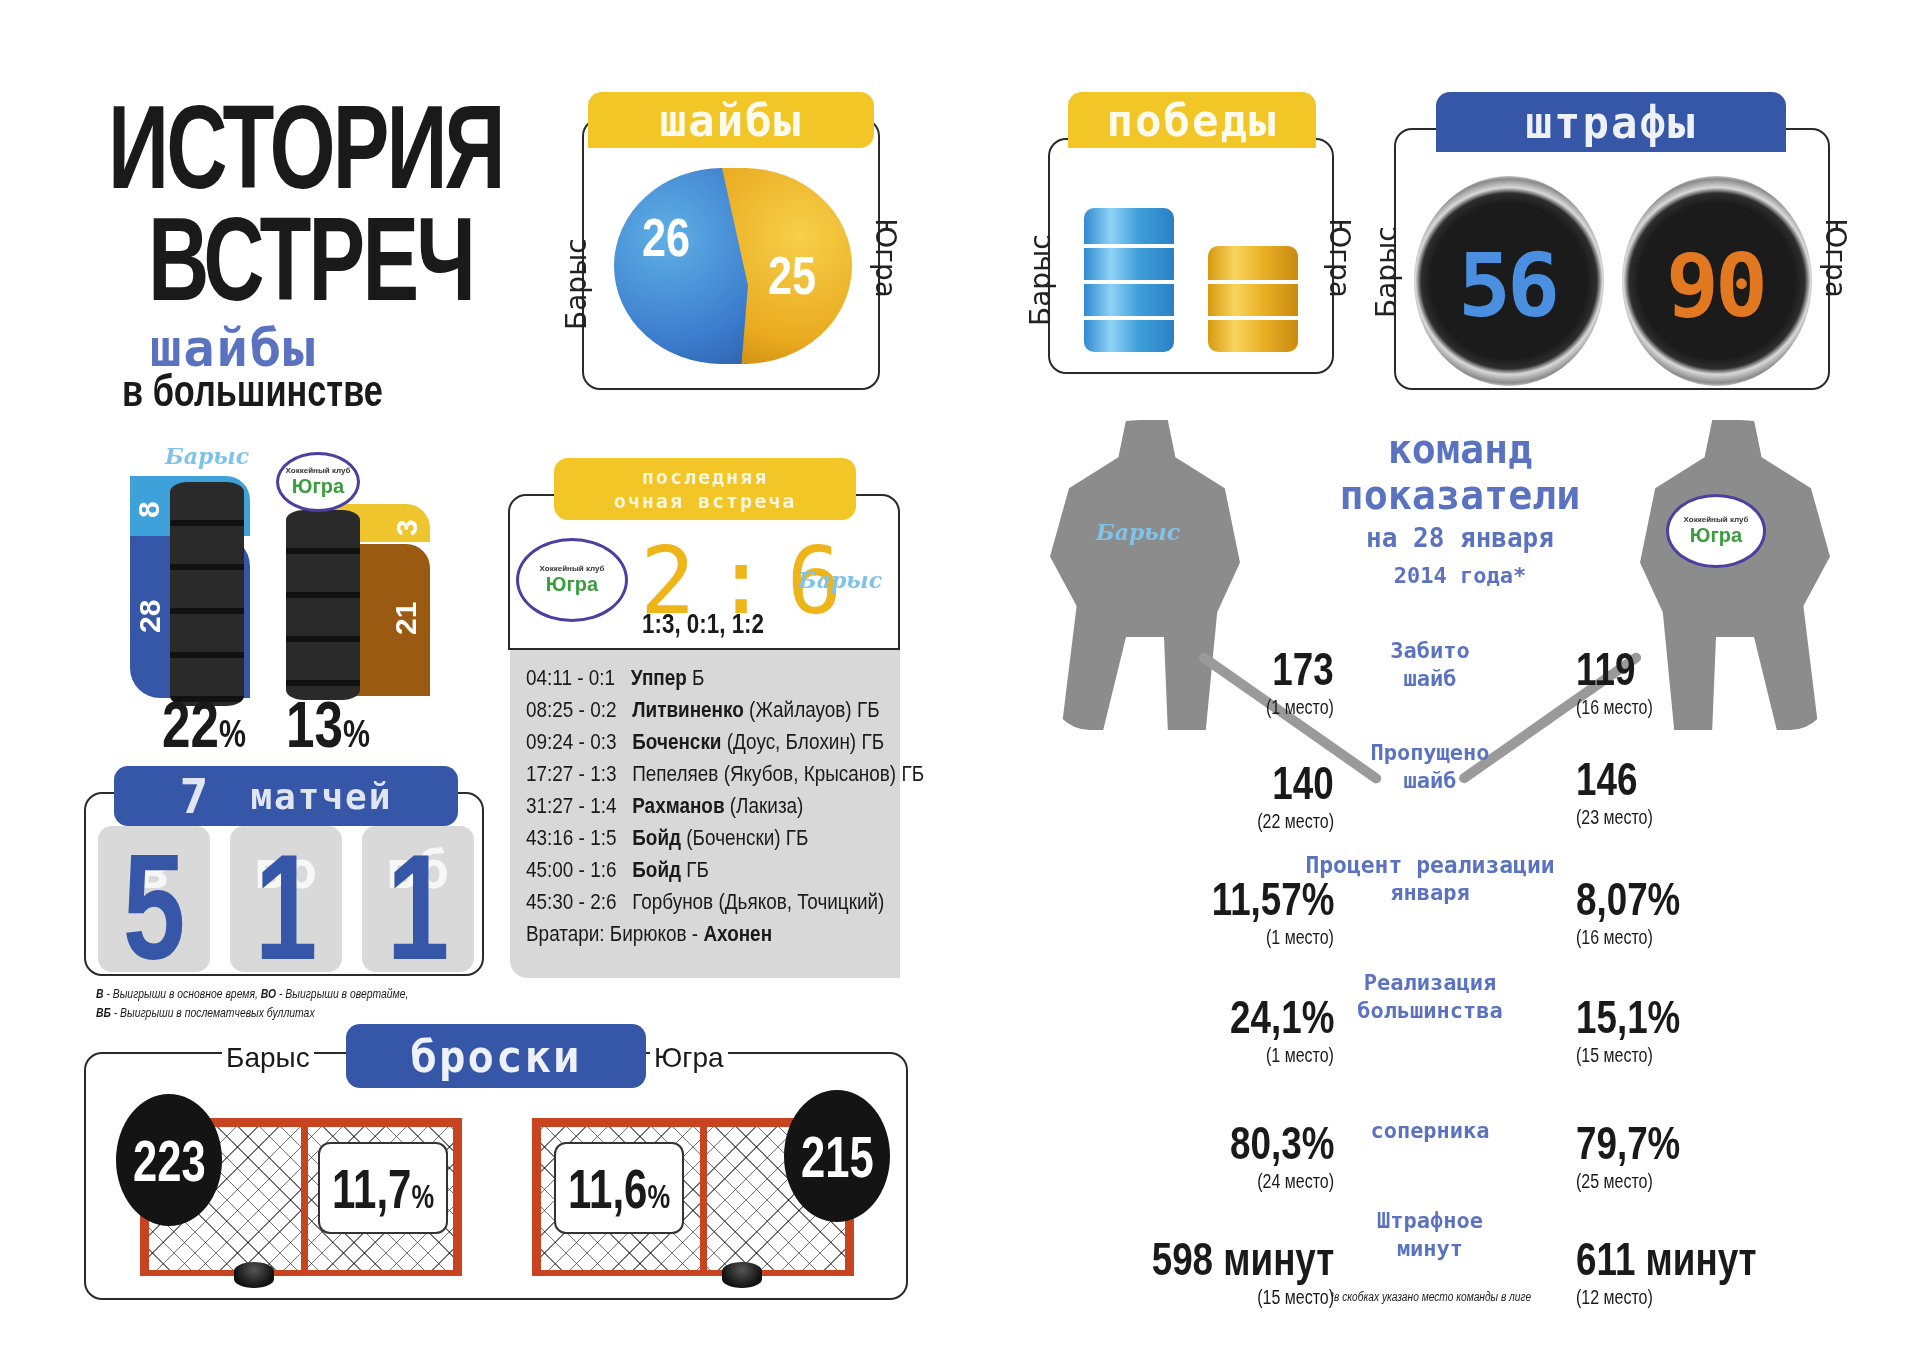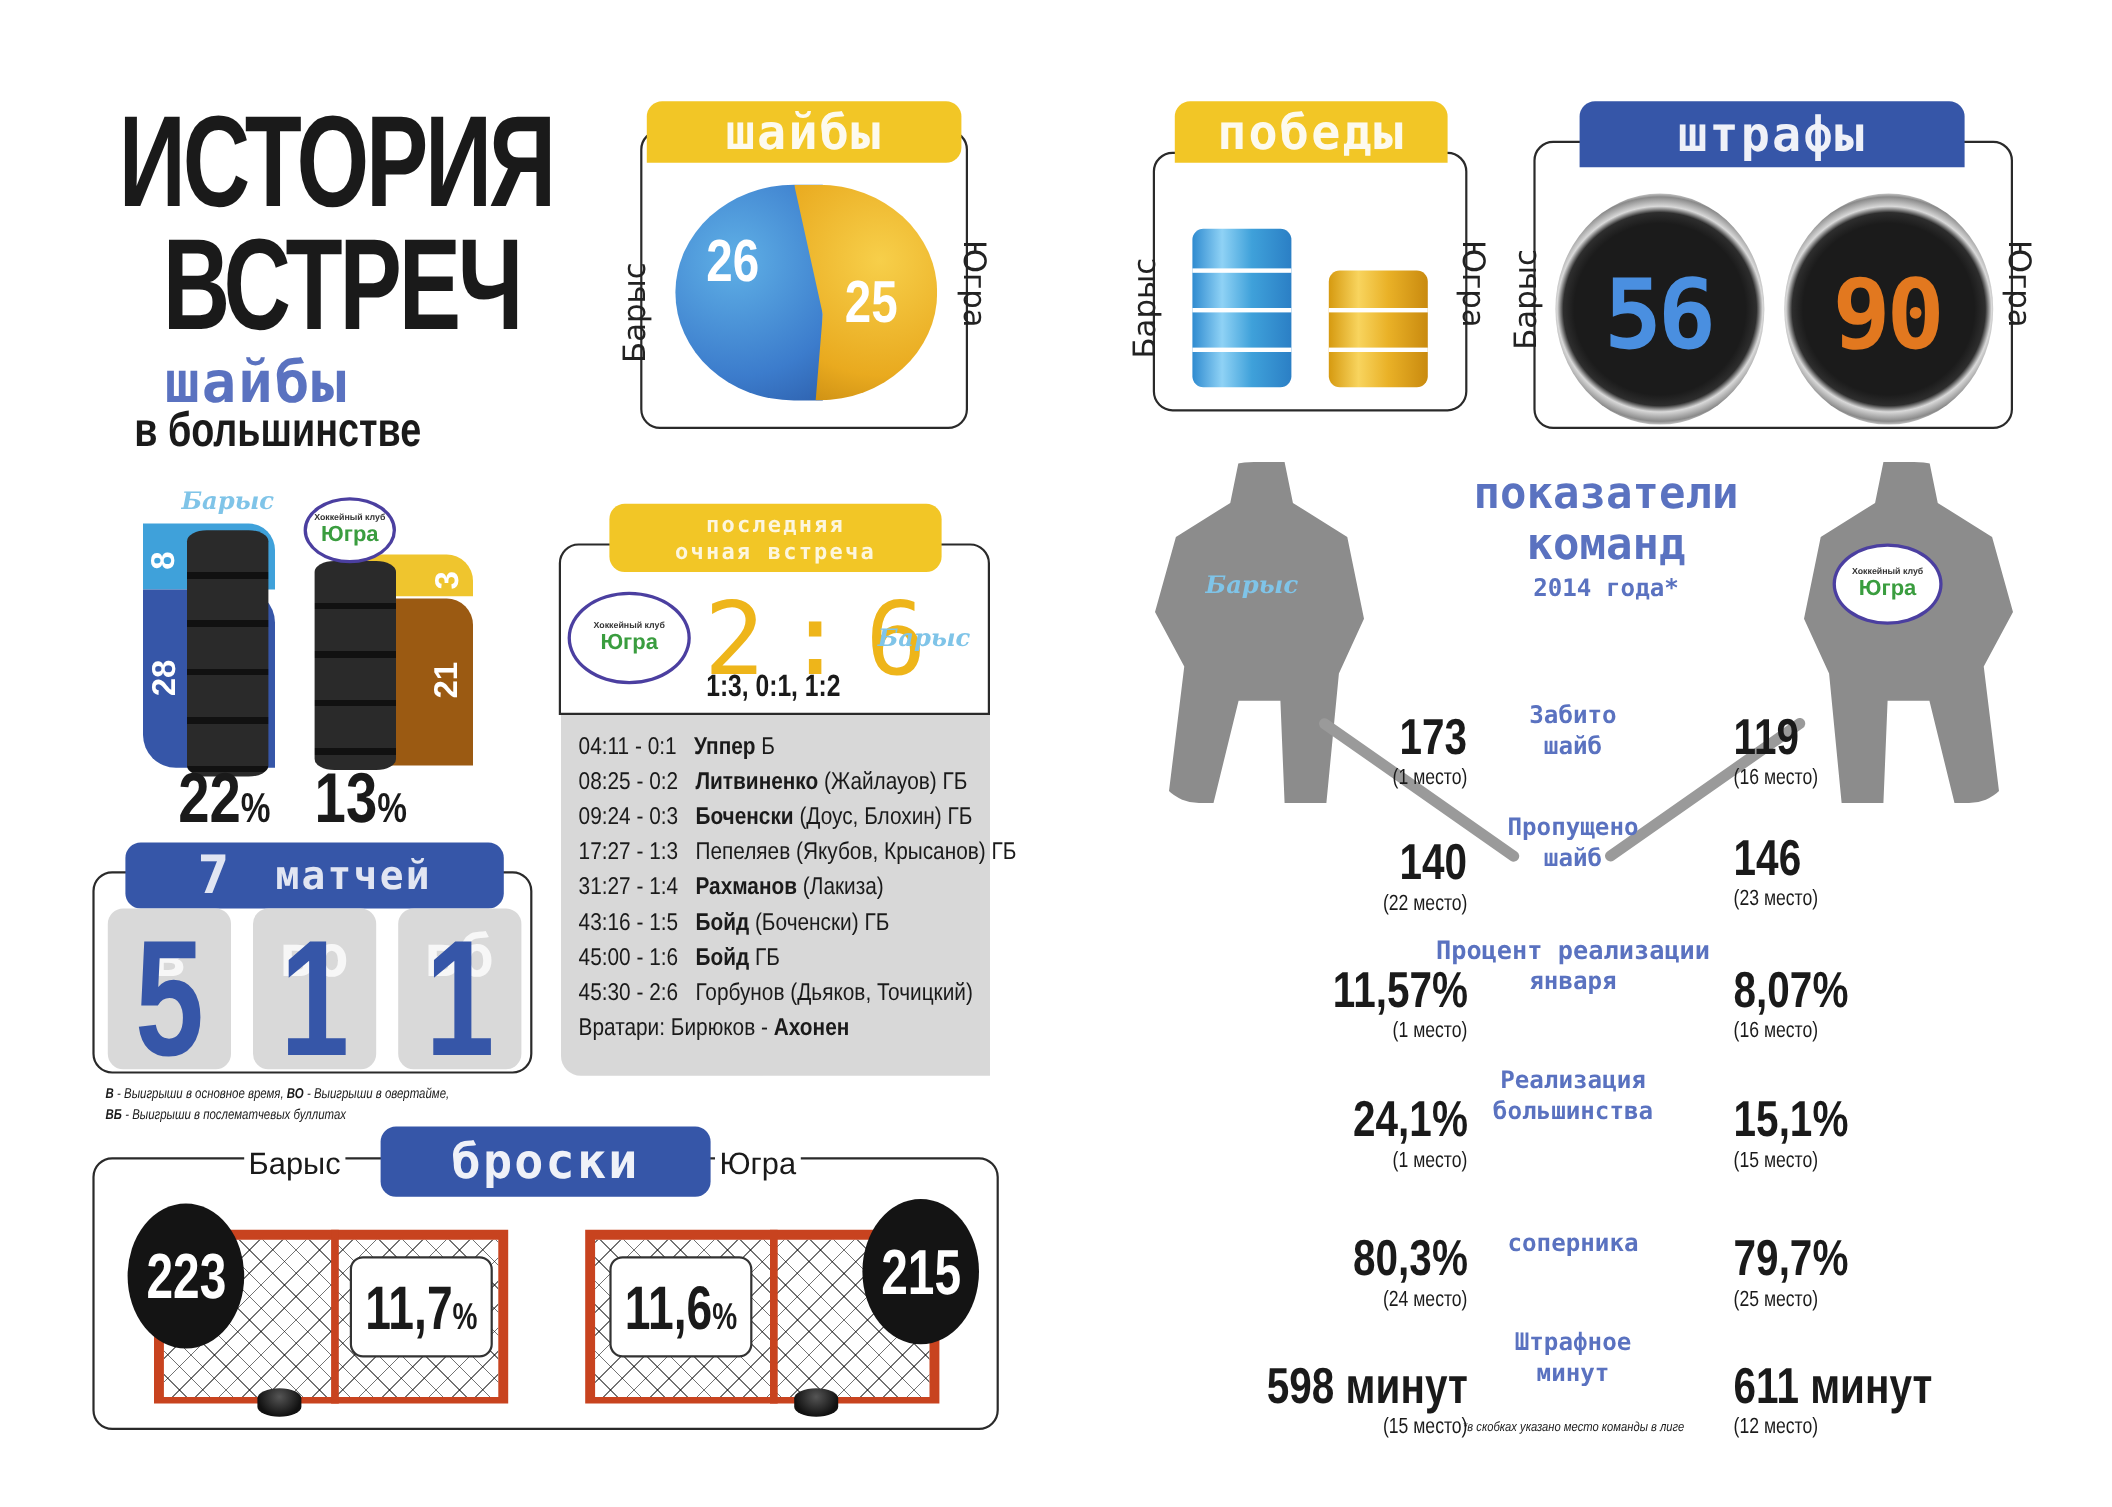--- a/index.html
+++ b/index.html
@@ -237,22 +237,23 @@
 <div class="abs logo-badge logo-barys" style="left:1090px; top:500px; width:96px; height:64px;">Барыс</div>
 <div class="abs player" style="left:1640px; top:420px; width:190px; height:310px; border-radius:70px 90px 40px 30px; clip-path: polygon(38% 0, 60% 0, 64% 12%, 90% 22%, 100% 44%, 86% 60%, 94% 100%, 72% 100%, 60% 70%, 40% 70%, 38% 100%, 18% 100%, 12% 62%, 0 46%, 8% 22%, 34% 12%);"></div>
 <div class="abs logo-badge logo-yugra" style="left:1666px; top:494px; width:100px; height:74px;">
   <span class="club">Хоккейный клуб</span>
   <span>Югра</span>
 </div>
 <div class="abs" style="left:1200px; top:650px; width:220px; height:10px; background:#9a9a9a; transform:rotate(35deg); transform-origin:left center; border-radius:5px;"></div>
 <div class="abs" style="left:1460px; top:776px; width:220px; height:10px; background:#9a9a9a; transform:rotate(-35deg); transform-origin:left center; border-radius:5px;"></div>
 
 <div class="abs stat-head" style="left:1250px; top:426px; width:420px;">
+  <div style="font-size:40px; line-height:46px;">команд</div>
   <div style="font-size:40px; line-height:46px;">показатели</div>
-  <div style="font-size:40px; line-height:46px;">команд</div>
+  <div style="font-size:26px; line-height:40px;">на 28 января</div>
   <div style="font-size:22px; line-height:36px;">2014 года*</div>
 </div>
 
 <div class="abs" style="left:1040px; top:638px; width:780px; height:100px;">
   <div class="abs stat-head" style="left:240px; top:0; width:300px; font-size:22px;">Забито</div>
   <div class="abs stat-head" style="left:240px; top:28px; width:300px; font-size:22px;">шайб</div>
   <div class="abs stat-val left" style="right:486px; top:4px;">173</div>
   <div class="abs stat-place left" style="right:486px; top:58px;">(1 место)</div>
   <div class="abs stat-val right" style="left:536px; top:4px;">119</div>
   <div class="abs stat-place right" style="left:536px; top:58px;">(16 место)</div>

